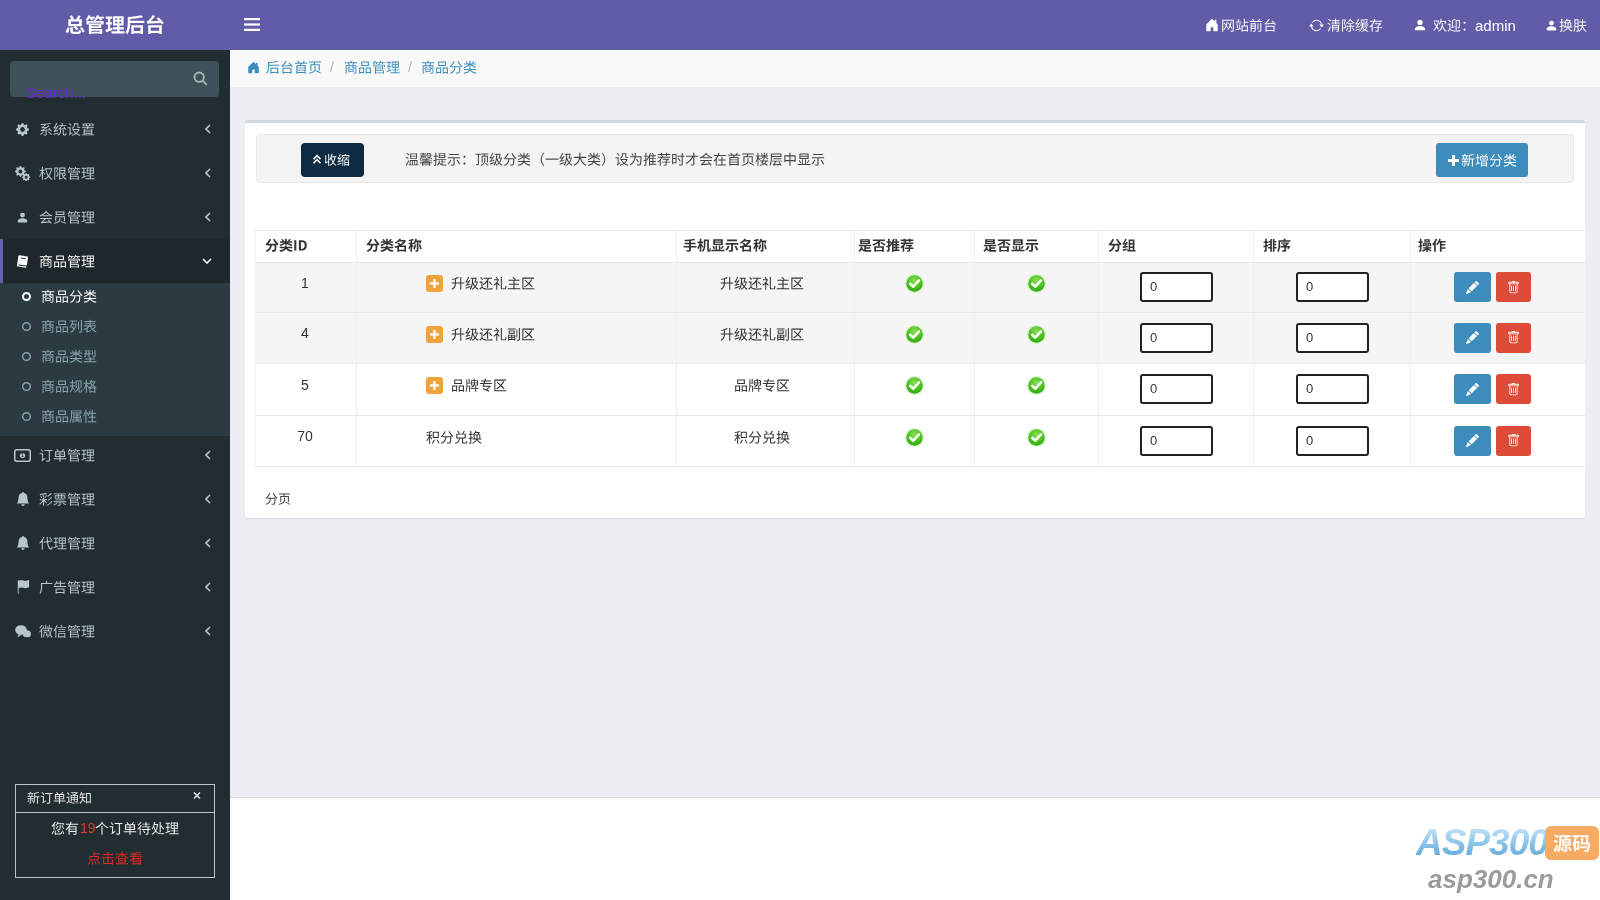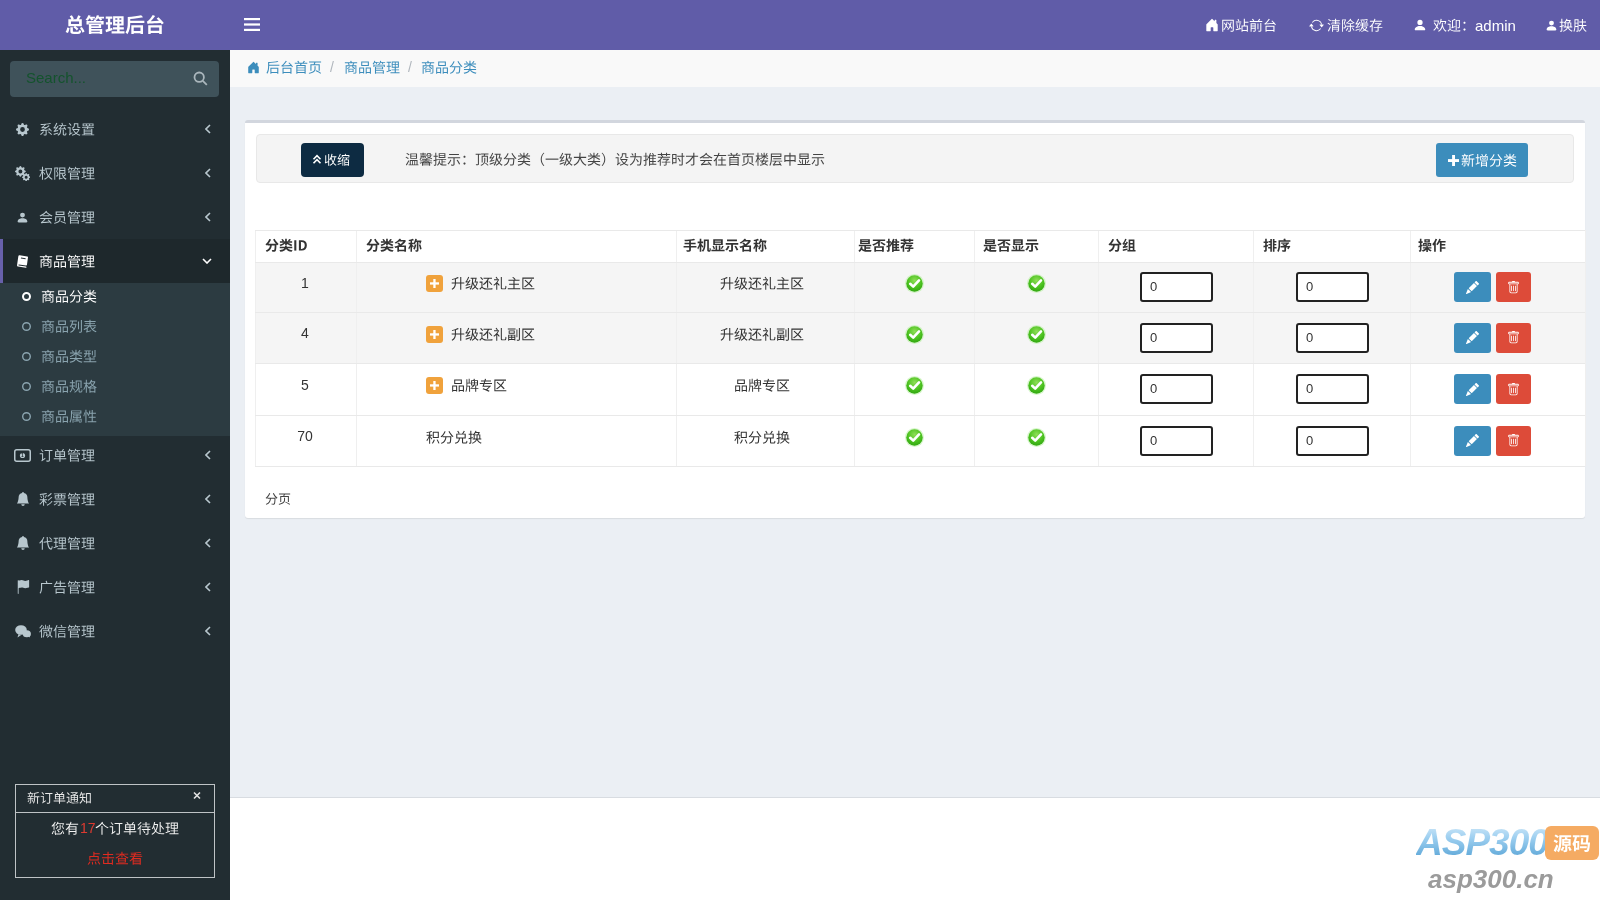--- a/index.html
+++ b/index.html
@@ -209,21 +209,21 @@
 <div style="position:absolute;left:1559.0px;top:14.5px">
     <svg width="28.0" height="21" style="display:block;overflow:visible">
       <g fill="#ffffff" transform="translate(0,15.61) scale(0.014000,-0.014000)">
         <use href="#r11" x="0"></use>
         <use href="#r12" x="1000"></use>
       </g>
     </svg>
   </div>
 <div style="position:absolute;left:0;top:50px;width:230px;height:850px;background:#222d32"></div>
 <div style="position:absolute;left:10px;top:61px;width:209px;height:36px;background:#3f525a;border-radius:4px"></div>
-<div style="position:absolute;left:26px;top:69px;font:15px 'Liberation Sans',sans-serif;color:#14532d">Search...</div>
+<div style="position:absolute;left:26px;top:84px;font:15px 'Liberation Sans',sans-serif;color:#6d28d9">Search...</div>
 <div style="position:absolute;left:193px;top:71px">
     <svg width="15" height="15" style="display:block">
       <circle cx="6.2" cy="6.2" r="4.7" fill="none" stroke="#aab6bc" stroke-width="1.8"></circle>
       <line x1="9.8" y1="9.8" x2="13.8" y2="13.8" stroke="#aab6bc" stroke-width="1.8"></line>
     </svg>
   </div>
 <div style="position:absolute;left:16px;top:122.5px">
     <svg width="13" height="13" viewBox="0 0 16 16" style="display:block">
       <g fill="#b8c7ce">
         <path d="M9.405 1.05c-.413-1.4-2.397-1.4-2.81 0l-.1.34a1.464 1.464 0 0 1-2.105.872l-.31-.17c-1.283-.698-2.686.705-1.987 1.987l.169.311c.446.82.023 1.841-.872 2.105l-.34.1c-1.4.413-1.4 2.397 0 2.81l.34.1a1.464 1.464 0 0 1 .872 2.105l-.17.31c-.698 1.283.705 2.686 1.987 1.987l.311-.169a1.464 1.464 0 0 1 2.105.872l.1.34c.413 1.4 2.397 1.4 2.81 0l.1-.34a1.464 1.464 0 0 1 2.105-.872l.31.17c1.283.698 2.686-.705 1.987-1.987l-.169-.311a1.464 1.464 0 0 1 .872-2.105l.34-.1c1.4-.413 1.4-2.397 0-2.81l-.34-.1a1.464 1.464 0 0 1-.872-2.105l.17-.31c.698-1.283-.705-2.686-1.987-1.987l-.311.169a1.464 1.464 0 0 1-2.105-.872zM8 10.93a2.929 2.929 0 1 1 0-5.86 2.929 2.929 0 0 1 0 5.858z"></path>
@@ -522,21 +522,21 @@
   </div>
 <div style="position:absolute;left:15px;top:812px;width:200px;height:1px;background:#bfc3c6"></div>
 <div style="position:absolute;left:51.0px;top:817.5px">
     <svg width="28.0" height="21" style="display:block;overflow:visible">
       <g fill="#f0f0f0" transform="translate(0,15.61) scale(0.014000,-0.014000)">
         <use href="#r46" x="0"></use>
         <use href="#r47" x="1000"></use>
       </g>
     </svg>
   </div>
-<div style="position:absolute;left:80.0px;top:820.0px;font:14px 'Liberation Sans',sans-serif;color:#dd3a30">17</div>
+<div style="position:absolute;left:80.0px;top:820.0px;font:14px 'Liberation Sans',sans-serif;color:#dd3a30">19</div>
 <div style="position:absolute;left:95.0px;top:817.5px">
     <svg width="84.0" height="21" style="display:block;overflow:visible">
       <g fill="#f0f0f0" transform="translate(0,15.61) scale(0.014000,-0.014000)">
         <use href="#r48" x="0"></use>
         <use href="#r34" x="1000"></use>
         <use href="#r35" x="2000"></use>
         <use href="#r49" x="3000"></use>
         <use href="#r50" x="4000"></use>
         <use href="#r20" x="5000"></use>
       </g>

